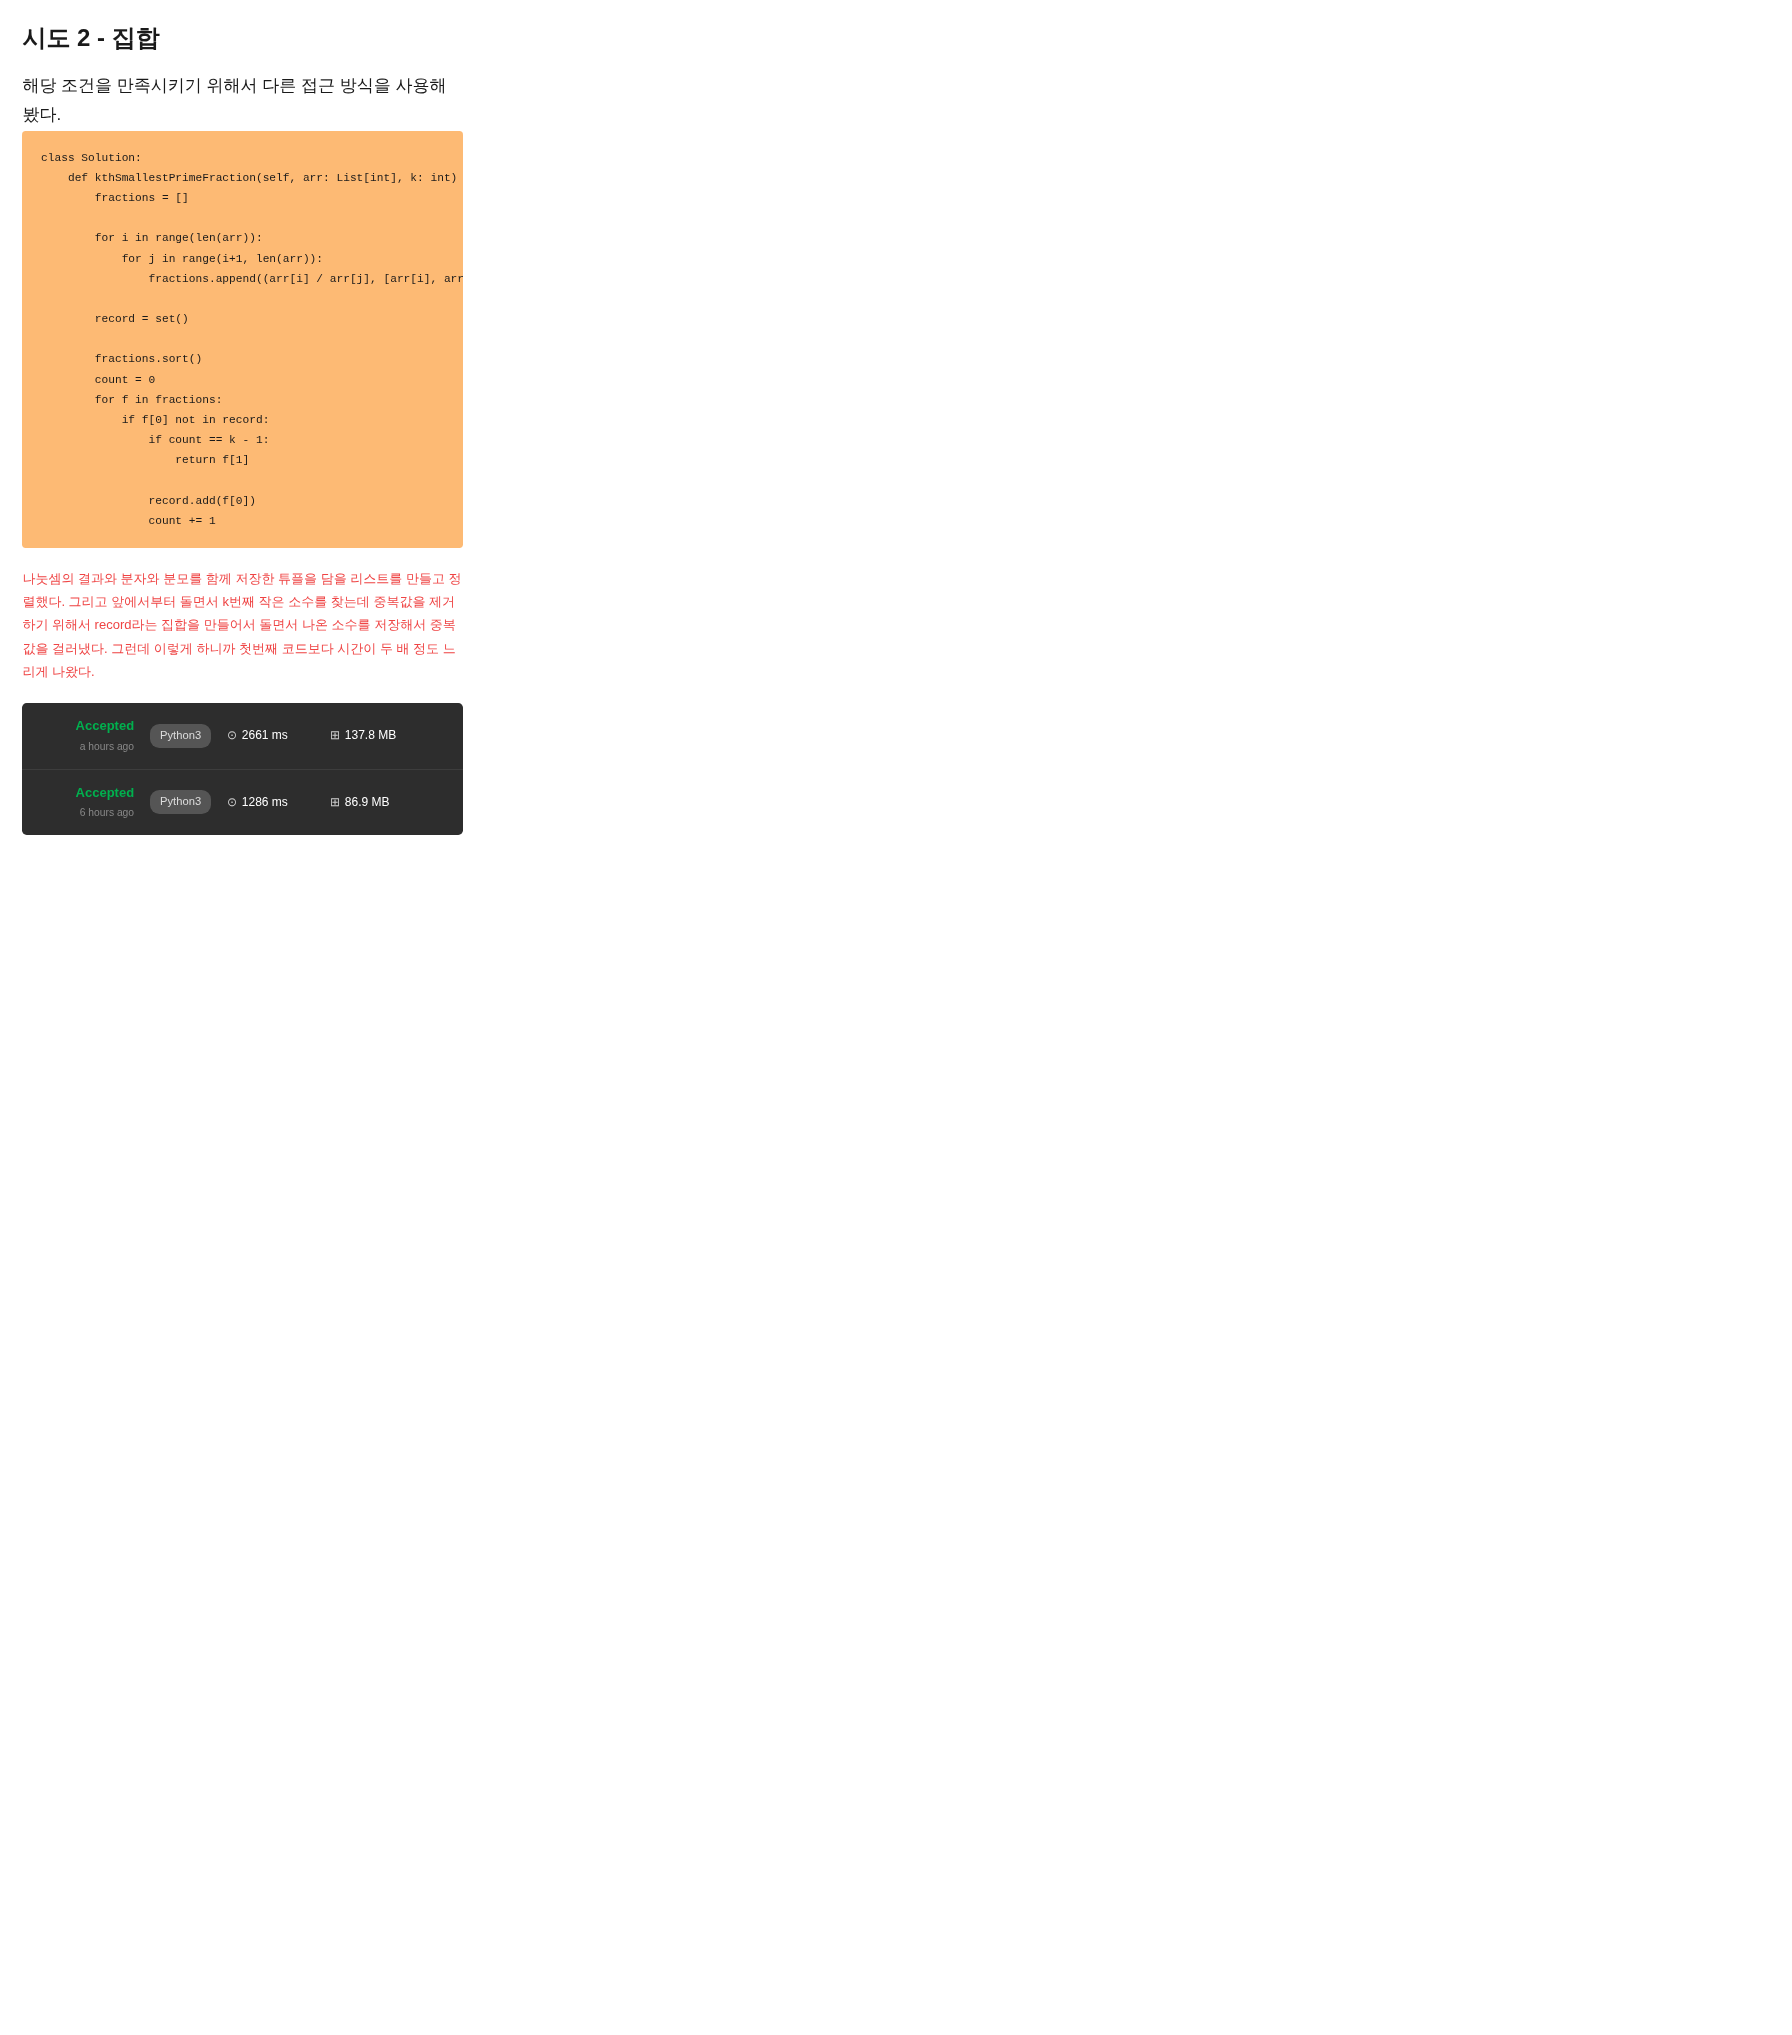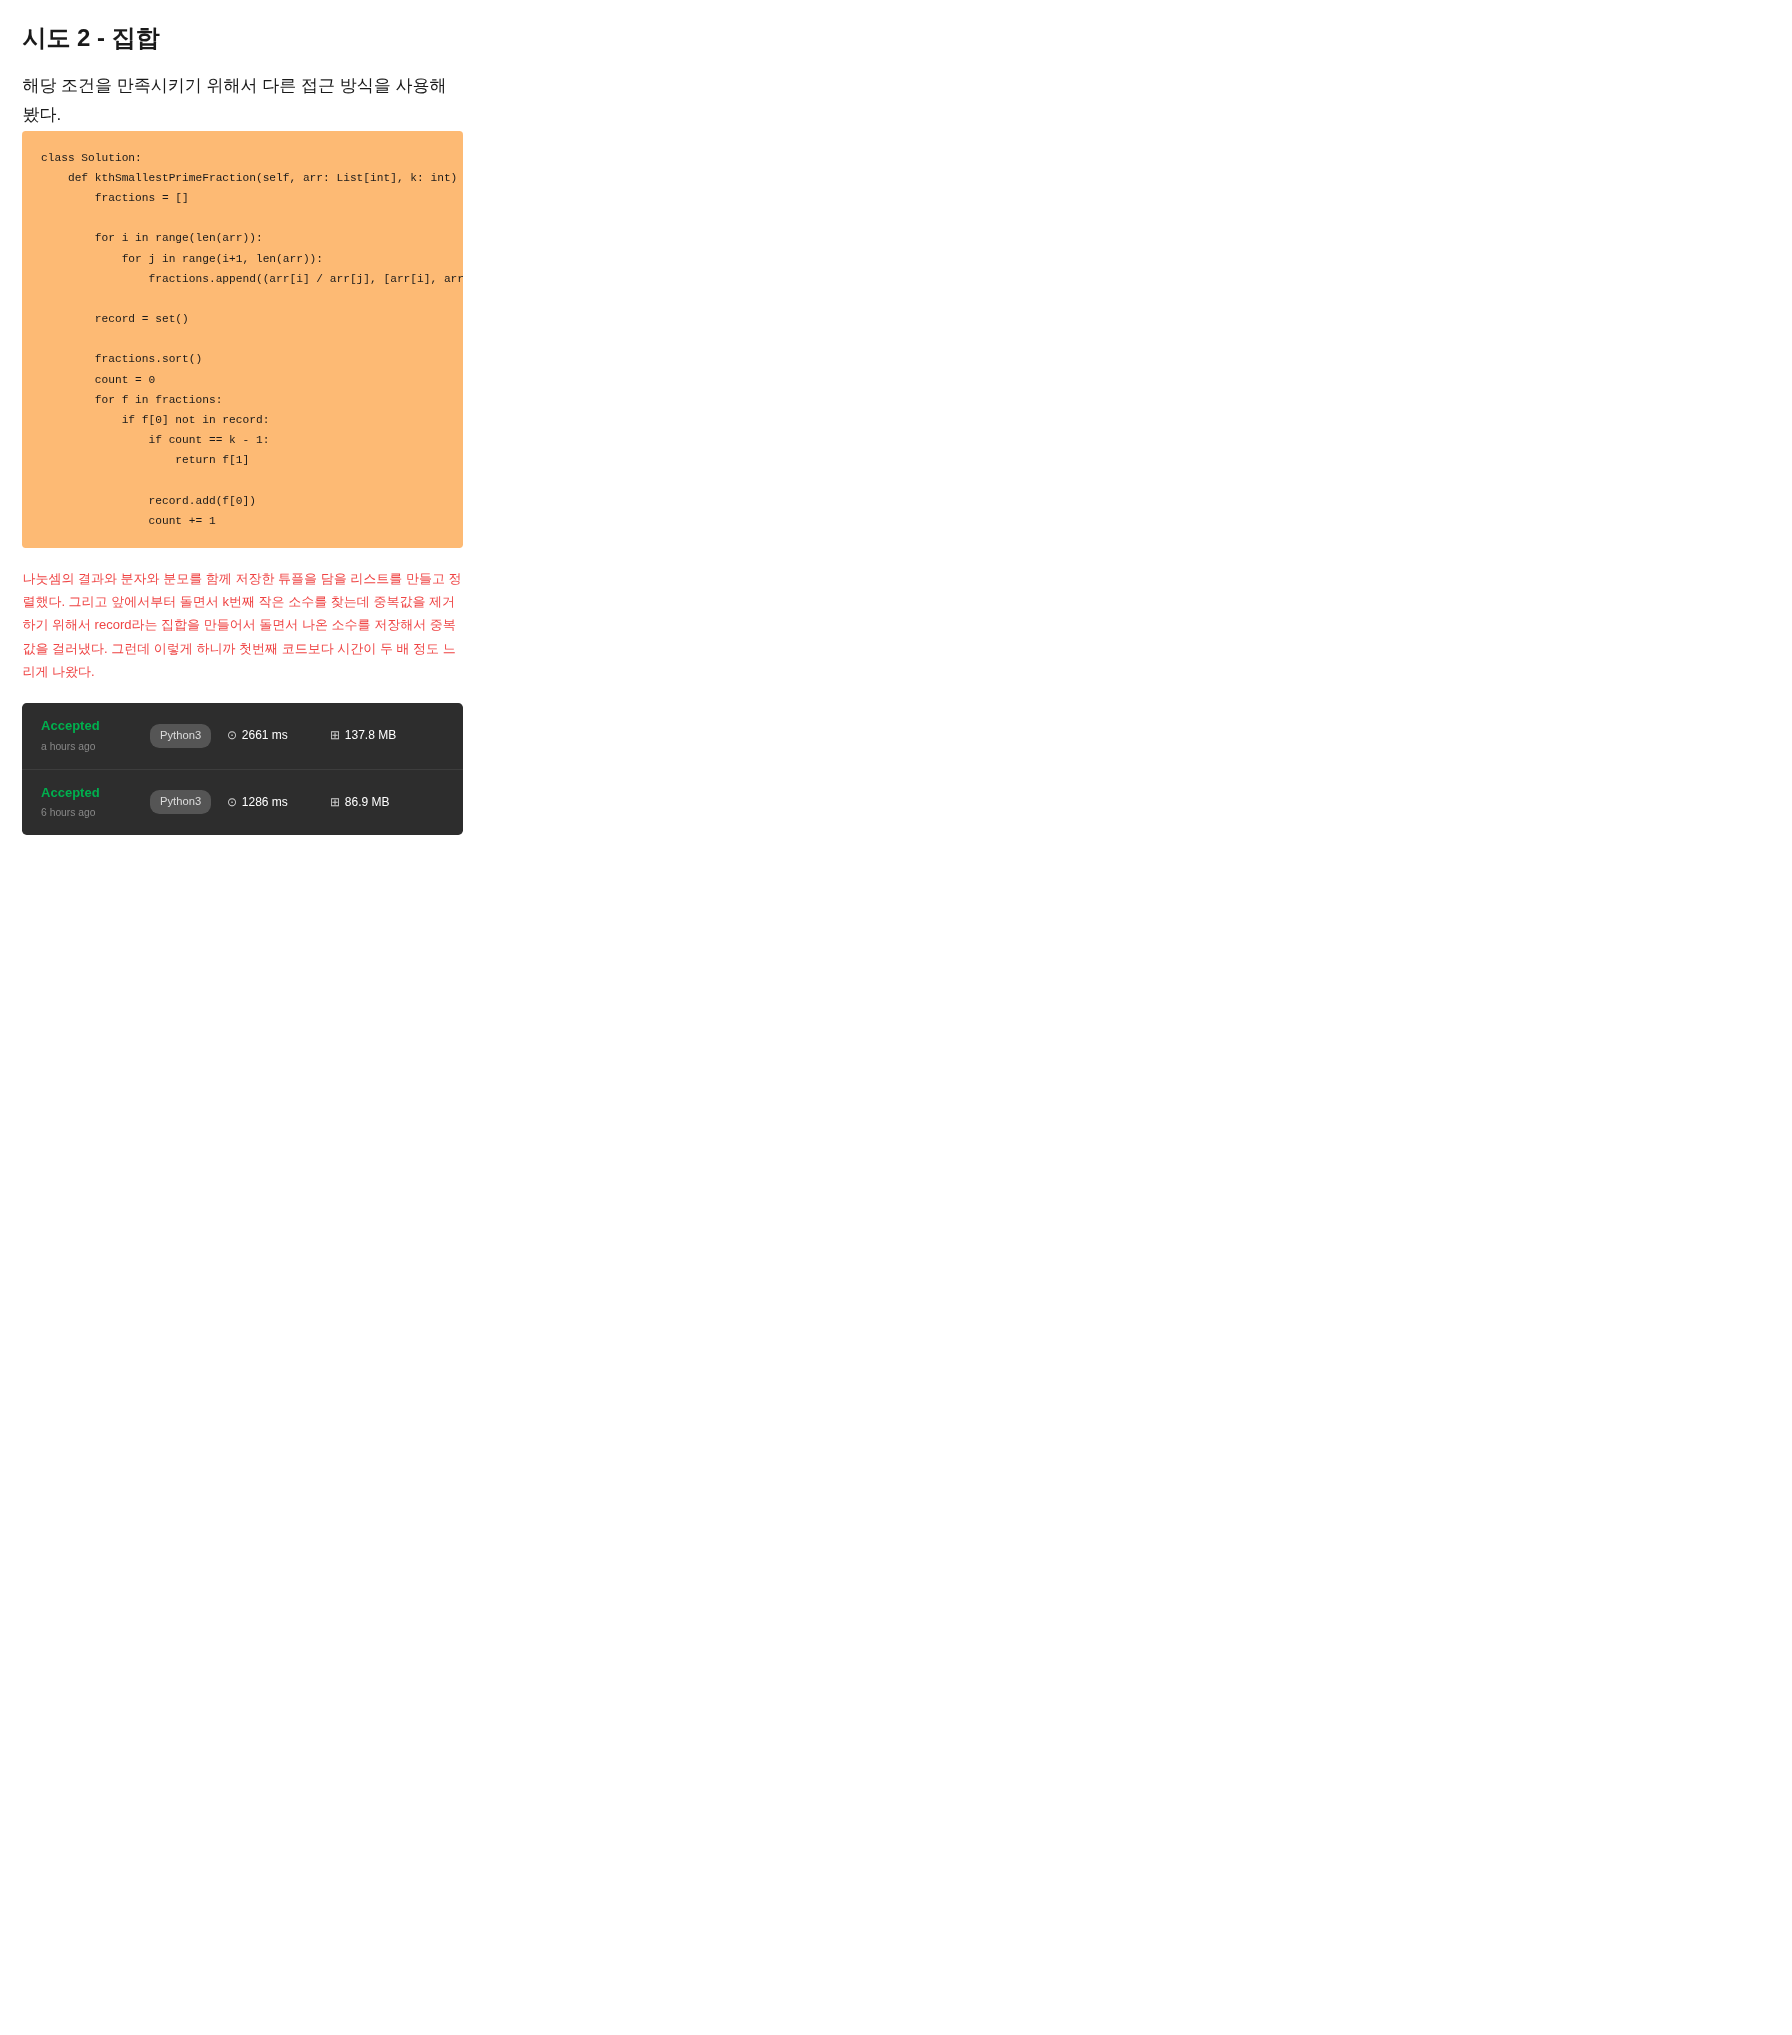--- a/index.html
+++ b/index.html
@@ -67,20 +67,21 @@
       color: #ffffff;
       font-size: 12px;
     }
 
     .results-row:last-child {
       border-bottom: none;
     }
 
     .status-col {
       flex: 0 0 93px;
+      text-align: right;
     }
 
     .lang-col {
       flex: 0 0 93px;
       display: flex;
       justify-content: center;
     }
 
     .time-col {
       flex: 0 0 103px;

